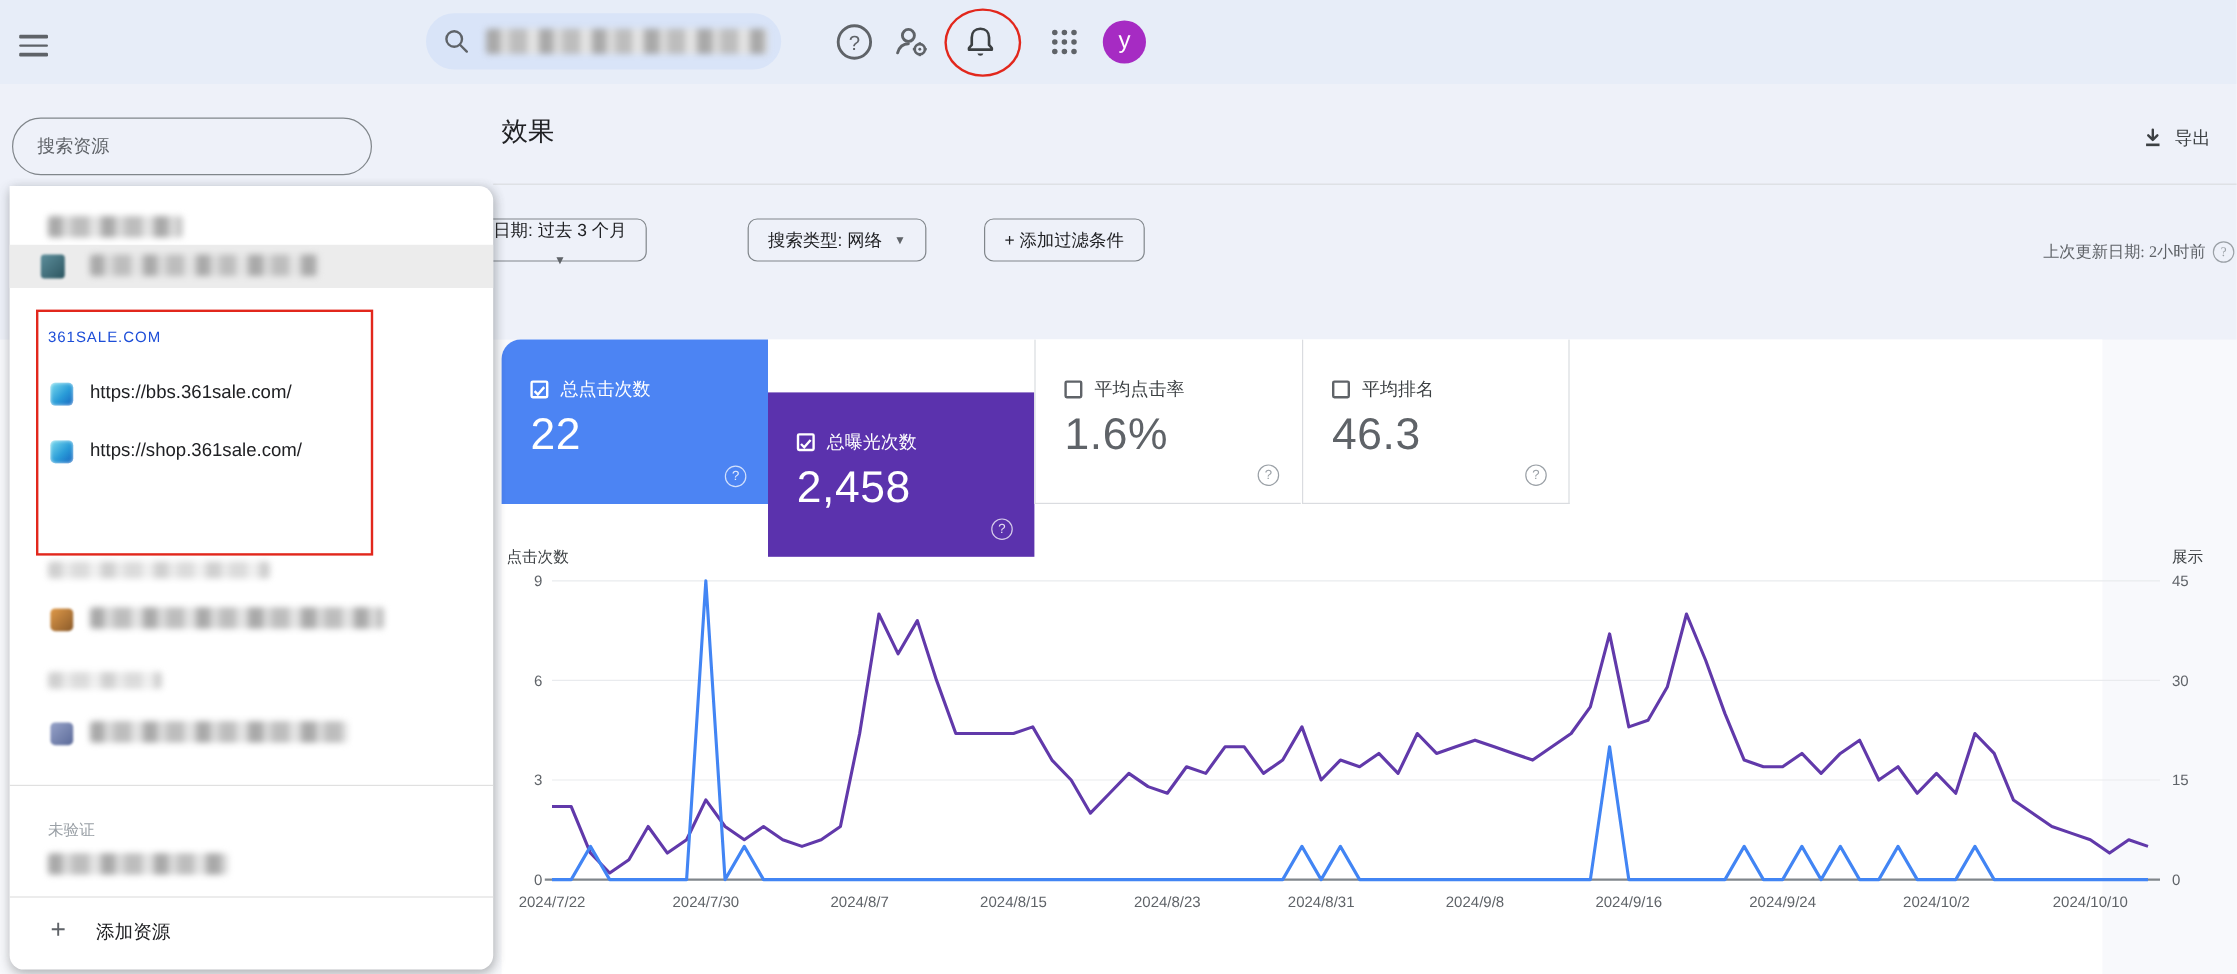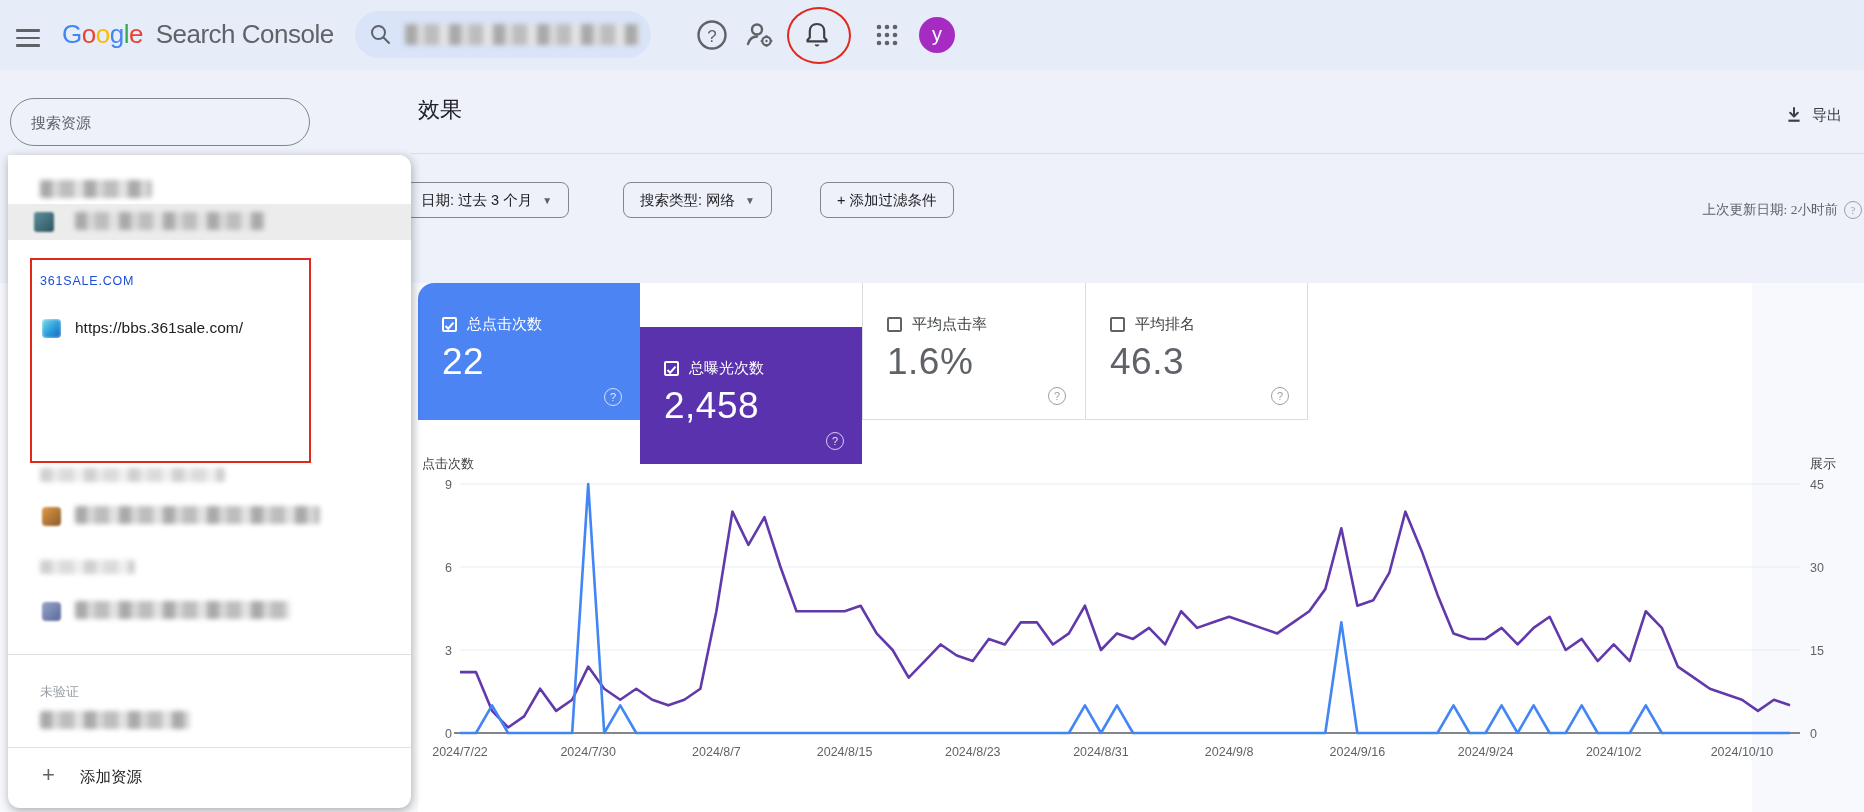--- a/index.html
+++ b/index.html
@@ -78,24 +78,20 @@
 </style>
 </head>
 <body>
 
 <div id="topbar" class="abs">
   <div id="hamburger" class="abs">
       <span></span>
       <span></span>
       <span></span>
     </div>
-  <div id="logo" class="abs">
-    <span class="lg"><span style="color:#4285F4">G</span><span style="color:#EA4335">o</span><span style="color:#FBBC05">o</span><span style="color:#4285F4">g</span><span style="color:#34A853">l</span><span style="color:#EA4335">e</span></span>
-    <span class="t">Search Console</span>
-  </div>
   <div id="tb-search" class="abs">
     <svg class="mag" width="22" height="22" viewBox="0 0 22 22">
       <circle cx="9.5" cy="9.5" r="6.5" fill="none" stroke="#5f6368" stroke-width="2"></circle>
       <line x1="14.5" y1="14.5" x2="20" y2="20" stroke="#5f6368" stroke-width="2" stroke-linecap="round"></line>
     </svg>
     <div class="blurbar" style="left:50px;top:13px;width:235px;height:21px;"></div>
   </div>
   <svg class="abs tb-ic" style="left:692px;" viewBox="0 0 40 40">
     <circle cx="20" cy="20" r="13.5" fill="none" stroke="#5f6368" stroke-width="2.4"></circle>
     <text x="20" y="26.5" font-size="17" fill="#5f6368" text-anchor="middle" font-family="Liberation Sans,sans-serif">?</text>
@@ -137,21 +133,21 @@
 <div id="page-title" class="abs">效果</div>
 <div id="export-btn" class="abs">
   <svg width="18" height="18" viewBox="0 0 18 18">
     <path d="M9 2v8M5.2 6.8 9 10.6l3.8-3.8" fill="none" stroke="#3c4043" stroke-width="2" stroke-linecap="round" stroke-linejoin="round"></path>
     <rect x="3.4" y="13.6" width="11.2" height="2.2" fill="#3c4043"></rect>
   </svg>
   <span>导出</span>
 </div>
 <div id="hdr-divider" class="abs"></div>
 
-<div class="chip" style="left:404px;">
+<div class="chip" style="left:394px;flex-direction:column;">
   <span>日期: 过去 3 个月</span>
   <span class="arr">▼</span>
 </div>
 <div class="chip" style="left:623px;">
   <span>搜索类型: 网络</span>
   <span class="arr">▼</span>
 </div>
 <div class="chip" style="left:820px;">
   <span>+ 添加过滤条件</span>
 </div>
@@ -243,20 +239,24 @@
   <div class="sb-sel">
     <span class="fav fav-teal" style="position:absolute;left:26px;top:8px;width:20px;height:20px;border-radius:3px;"></span>
     <div class="blurbar" style="left:67px;top:8px;width:190px;height:18px;"></div>
   </div>
 
   <div class="sb-hdr" style="top:119px;">361SALE.COM</div>
   <div class="sb-item" style="top:157px;">
     <span class="fav fav-wave"></span>
     <span class="url">https://bbs.361sale.com/</span>
   </div>
+  <div class="sb-item" style="top:205px;">
+    <span class="fav fav-wave"></span>
+    <span class="url">https://shop.361sale.com/</span>
+  </div>
 
   <div class="blurbar light" style="left:32px;top:313px;width:185px;height:14px;"></div>
   <div class="sb-item" style="top:345px;">
     <span class="fav fav-orange"></span>
     <div class="blurbar" style="left:67px;top:6px;width:245px;height:18px;"></div>
   </div>
 
   <div class="blurbar light" style="left:32px;top:405px;width:95px;height:14px;"></div>
   <div class="sb-item" style="top:440px;">
     <span class="fav fav-blue"></span>

